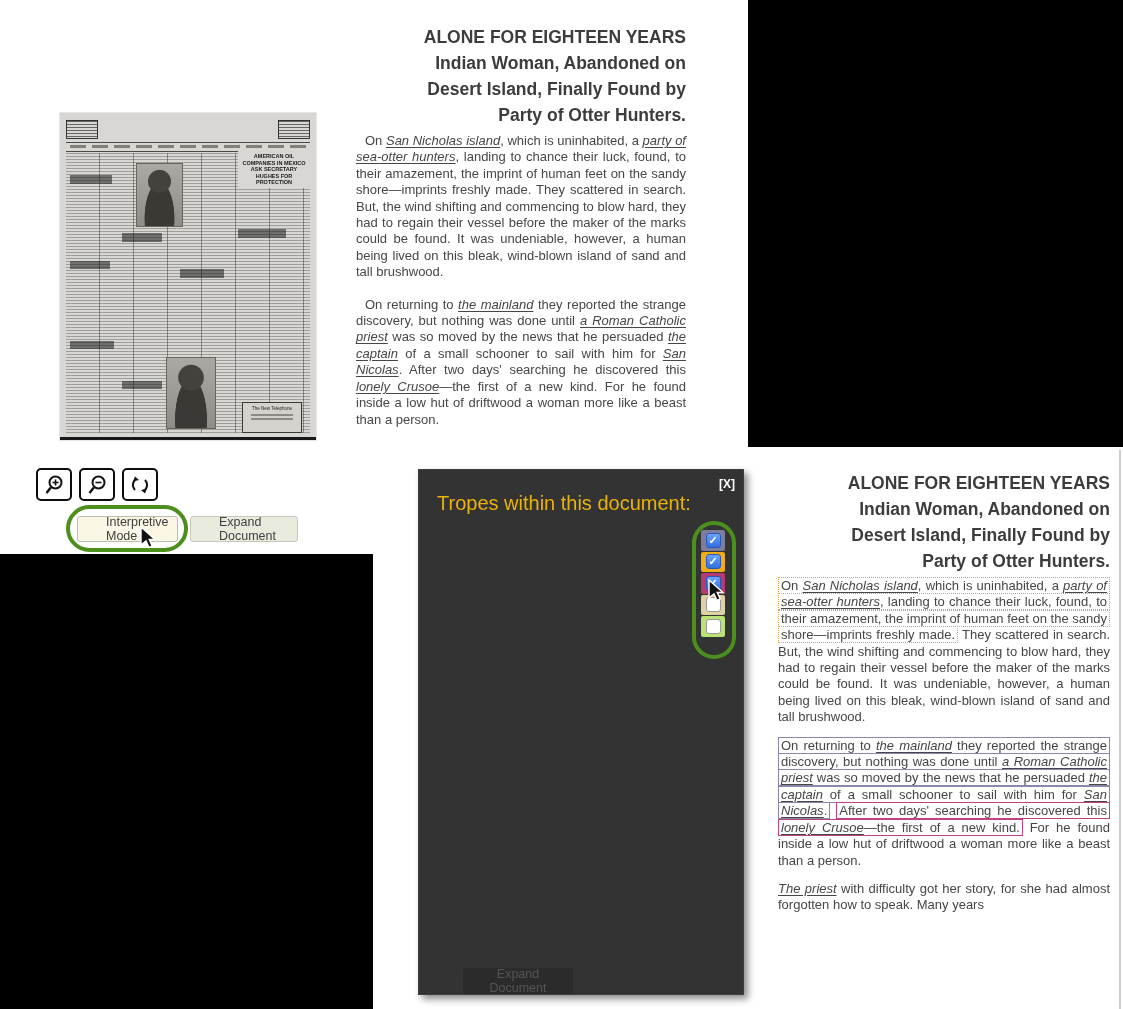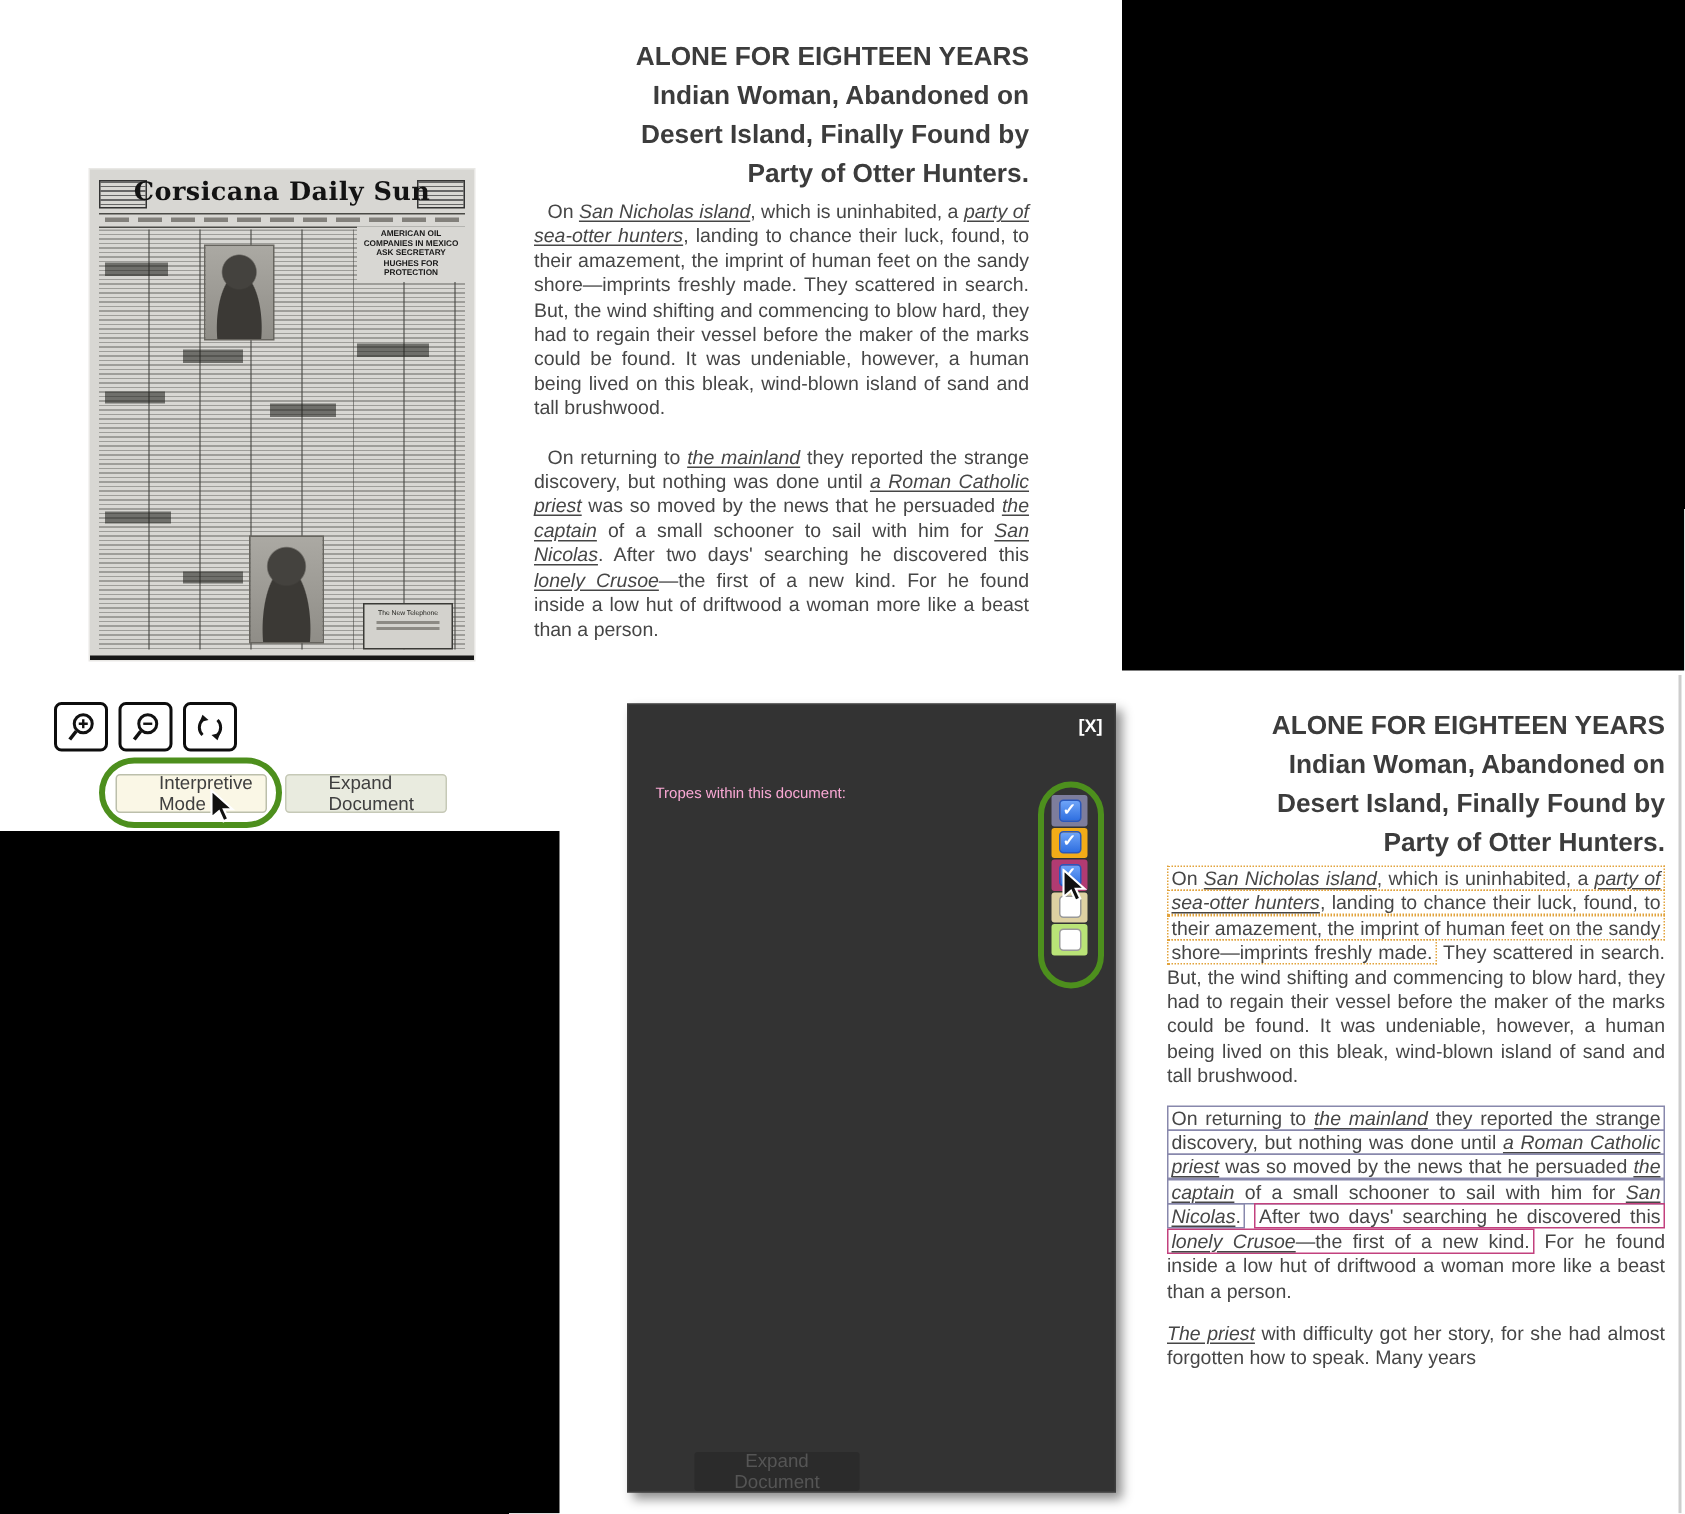--- a/index.html
+++ b/index.html
@@ -70,21 +70,21 @@
   .u{text-decoration:underline;text-underline-offset:2px;font-style:italic;}
   .tbox{padding:0 2px;-webkit-box-decoration-break:clone;box-decoration-break:clone;}
   .box-wonder{border:1px dotted var(--wonder);}
   .box-discovery{border:1px solid var(--discovery);}
   .box-girl-crusoe{border:1px solid var(--girl-crusoe);}
 
   
   .panel{position:absolute;left:418px;top:469px;width:326px;height:526px;background:var(--panel-bg);
          border:1px solid #3e3e3e;box-sizing:border-box;box-shadow:4px 4px 7px rgba(0,0,0,.45);}
   .panel-close{position:absolute;right:8px;top:7px;color:#fff;font-size:12px;font-weight:bold;cursor:pointer;}
-  .panel-heading{position:absolute;left:18px;top:22px;font-size:10px;color:#f9a8d4;margin-top:32px;}
+  .panel-heading{position:absolute;left:18px;top:22px;font-size:20px;color:#eab308;}
   .trope-labels{position:absolute;left:18px;top:60px;}
   .trope-row{height:21.5px;line-height:21.5px;font-size:14px;color:#cbcbcb;}
   .trope-tiles{position:absolute;left:282px;top:60px;}
   .tile{width:24px;height:20.5px;border-radius:2px;margin-bottom:1px;display:flex;align-items:center;justify-content:center;box-sizing:border-box;}
   .cb{display:block;width:15px;height:15px;border-radius:3px;background:#fff;border:1px solid #9a9a9a;
       box-sizing:border-box;font-size:11px;line-height:13px;font-weight:bold;color:#fff;text-align:center;cursor:pointer;}
   .cb.checked{background:linear-gradient(#6ea4f8,#2f6fe0);border:1px solid #2a57ba;}
   .panel-expand{position:absolute;left:44px;top:498px;width:110px;height:26px;background:#2b2b2b;border:none;
       color:#555;font-size:12.5px;border-radius:2px;display:flex;align-items:center;justify-content:center;cursor:pointer;}
 
@@ -94,21 +94,20 @@
 <body>
 
 <div class="screen">
 
   <div class="black" id="black-tr"></div>
   <div class="black" id="black-bl"></div>
 
   <div class="thumb">
     <div class="orn l"></div>
     <div class="orn r"></div>
-    <div class="masthead">Corsicana Daily Sun</div>
     <div class="m-rule" style="top:29px"></div>
     <div class="dateline"></div>
     <div class="m-rule" style="top:38px"></div>
     <div class="columns"></div>
     <div class="np-headline">American Oil Companies in Mexico Ask Secretary Hughes for Protection</div>
     <div class="portrait" id="portrait-1"></div>
     <div class="portrait" id="portrait-2"></div>
     <div class="smudge" style="left:10px;top:62px;width:42px;height:9px"></div>
     <div class="smudge" style="left:10px;top:148px;width:40px;height:8px"></div>
     <div class="smudge" style="left:62px;top:120px;width:40px;height:9px"></div>

